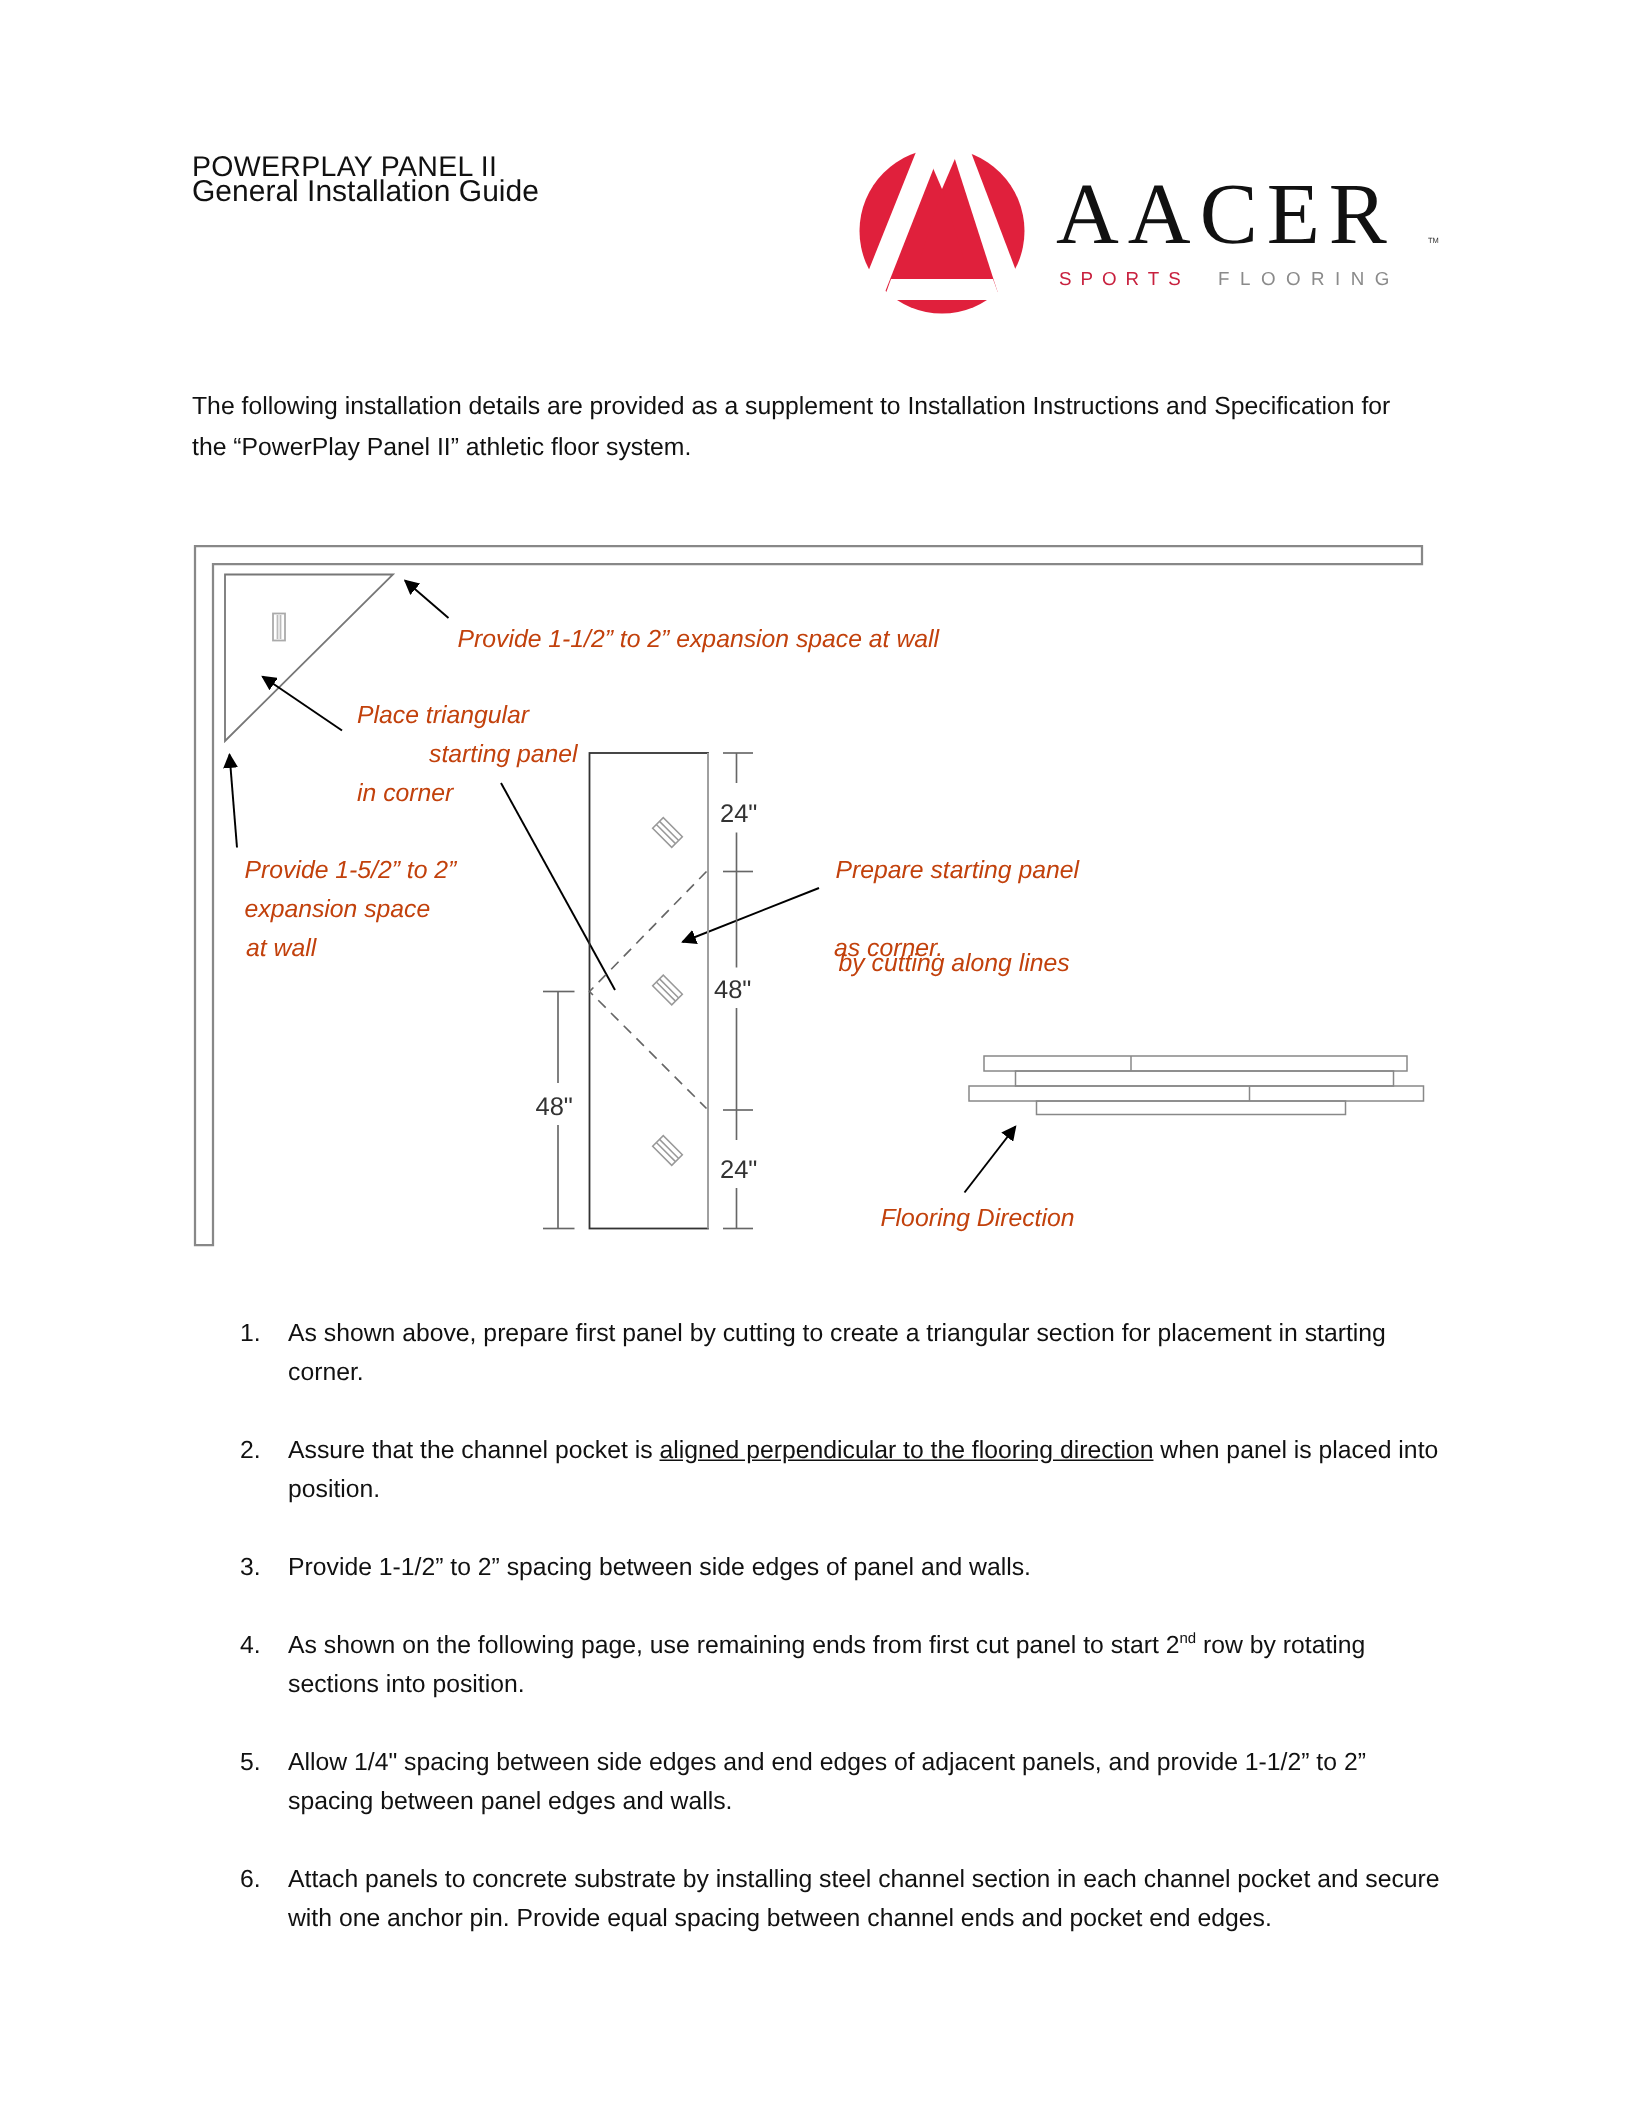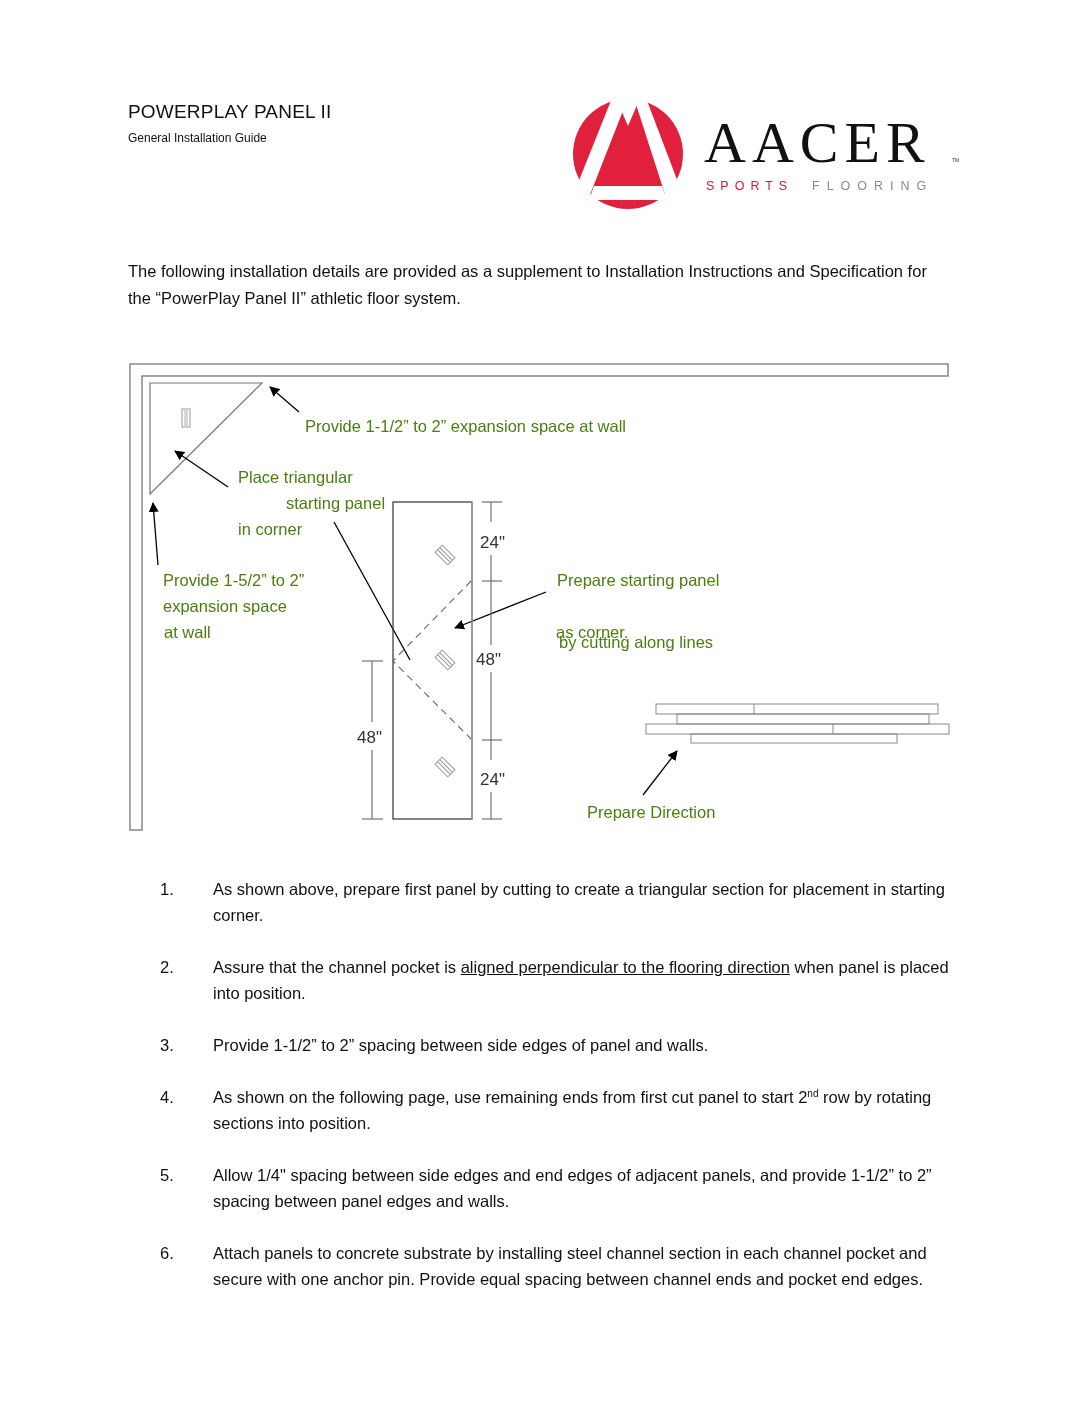--- a/index.html
+++ b/index.html
@@ -1,28 +1,28 @@
 <!DOCTYPE html>
 <html><head>
 <meta charset="utf-8">
 <style>
   html, body { margin:0; padding:0; background:#ffffff; }
   body { width:1088px; height:1408px; position:relative; overflow:hidden;
          font-family:"Liberation Sans", sans-serif; color:#111; }
   .abs { position:absolute; }
   .title { left:128px; top:101px; font-size:19px; letter-spacing:0.2px; }
-  .subtitle { left:128px; top:131px; font-size:12px; }
+  .subtitle { left:128px; top:117px; font-size:20px; }
   .intro { left:128px; top:258px; width:800px; font-size:16.5px; line-height:27px; }
   .logo { left:572px; top:98px; width:390px; height:112px; }
   .diagram { left:0; top:0; width:1088px; height:860px; }
-  .dlabel { font-size:16.5px; line-height:26px; color:#4d7c0f; }
+  .dlabel { font-size:16.5px; line-height:26px; color:#c2410c;font-style:italic; }
   .steps { left:160px; top:876px; width:800px; font-size:16.5px; line-height:26px; }
   .step { display:flex; margin-bottom:26px; }
   .step-num { width:32px; flex:none; }
-  .step-text { flex:1;margin-left:21px; }
+  .step-text { flex:1; }
   .u { text-decoration:underline; }
   sup { font-size:10px; line-height:0; }
 </style>
 </head>
 <body>
 
 <div class="abs title">POWERPLAY PANEL II</div>
 <div class="abs subtitle">General Installation Guide</div>
 
 <div class="abs logo">
@@ -133,21 +133,21 @@
   <div class="abs dlabel" style="left:305px;top:413px;">Provide 1-1/2” to 2” expansion space at wall</div>
   <div class="abs dlabel" style="left:238px;top:464px;">Place triangular</div>
   <div class="abs dlabel" style="left:238px;top:490px;margin-left:48px;">starting panel</div>
   <div class="abs dlabel" style="left:238px;top:516px;">in corner</div>
   <div class="abs dlabel" style="left:163px;top:567px;">Provide 1-5/2” to 2”</div>
   <div class="abs dlabel" style="left:163px;top:593px;text-align:right;">expansion space</div>
   <div class="abs dlabel" style="left:164px;top:619px;">at wall</div>
   <div class="abs dlabel" style="left:557px;top:567px;">Prepare starting panel</div>
   <div class="abs dlabel" style="left:559px;top:593px;margin-top:36px;">by cutting along lines</div>
   <div class="abs dlabel" style="left:556px;top:619px;">as corner.</div>
-  <div class="abs dlabel" style="left:587px;top:799px;">Prepare Direction</div>
+  <div class="abs dlabel" style="left:587px;top:799px;">Flooring Direction</div>
 </div>
 
 <div class="abs steps">
   <div class="step">
     <span class="step-num">1.</span>
     <span class="step-text">As shown above, prepare first panel by cutting to create a triangular section for placement in starting corner.</span>
   </div>
   <div class="step">
     <span class="step-num">2.</span>
     <span class="step-text"><span>Assure that the channel pocket is </span><span class="u">aligned perpendicular to the flooring direction</span><span> when panel is placed into position.</span></span>

